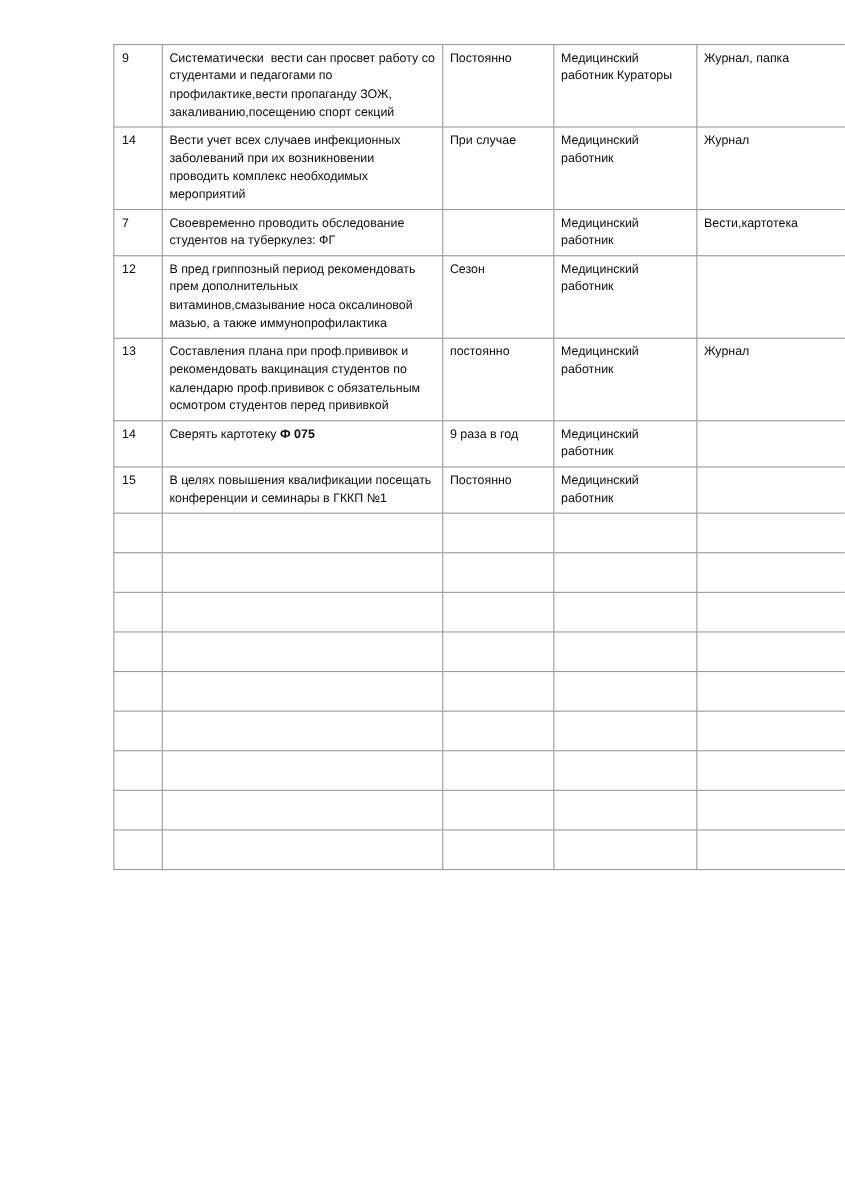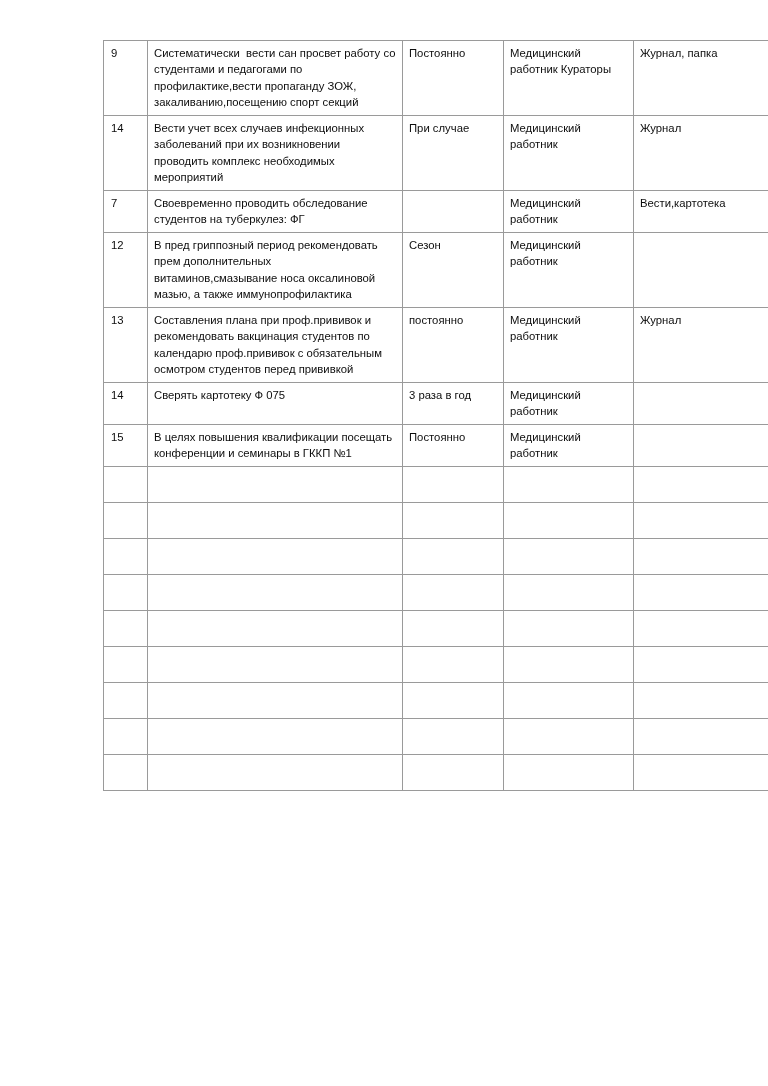--- a/index.html
+++ b/index.html
@@ -40,21 +40,21 @@
   }
   .col-num   { width: 31px;  text-align: left; }
   .col-task  { width: 243px; }
   .col-term  { width: 89px;  }
   .col-resp  { width: 118px; }
   .col-doc   { width: 136px; }
 
   td.col-num { padding-left: 7px; }
 
   .cell-text { white-space: pre-wrap; }
-  .bold { font-weight: normal; }
+  .bold { font-weight: bold; }
 
   tr.filler td { height: 27px; }
   tr.filler td.col-num { height: 27px; }
 </style>
 </head>
 <body>
 
 <div class="page">
 
   <table class="doc-table">
@@ -96,21 +96,21 @@
         <td class="col-num"><span class="cell-text">13</span></td>
         <td class="col-task"><span class="cell-text">Составления плана при проф.прививок и рекомендовать вакцинация студентов по календарю проф.прививок с обязательным осмотром студентов перед прививкой</span></td>
         <td class="col-term"><span class="cell-text">постоянно</span></td>
         <td class="col-resp"><span class="cell-text">Медицинский работник</span></td>
         <td class="col-doc"><span class="cell-text">Журнал</span></td>
       </tr>
 
       <tr>
         <td class="col-num"><span class="cell-text">14</span></td>
         <td class="col-task"><span class="cell-text">Сверять картотеку </span><span class="cell-text bold">Ф 075</span></td>
-        <td class="col-term"><span class="cell-text">3 раза в год</span></td>
+        <td class="col-term"><span class="cell-text">9 раза в год</span></td>
         <td class="col-resp"><span class="cell-text">Медицинский работник</span></td>
         <td class="col-doc"><span class="cell-text"></span></td>
       </tr>
 
       <tr>
         <td class="col-num"><span class="cell-text">15</span></td>
         <td class="col-task"><span class="cell-text">В целях повышения квалификации посещать конференции и семинары в ГККП №1</span></td>
         <td class="col-term"><span class="cell-text">Постоянно</span></td>
         <td class="col-resp"><span class="cell-text">Медицинский работник</span></td>
         <td class="col-doc"><span class="cell-text"></span></td>

